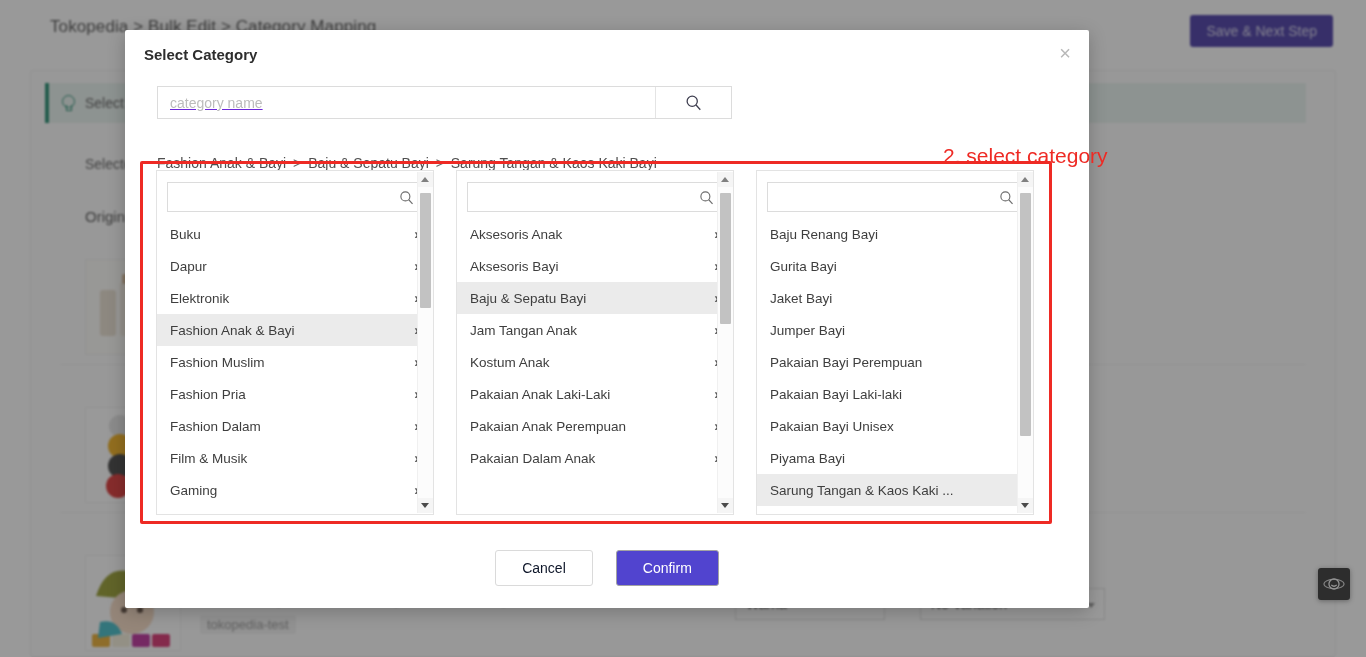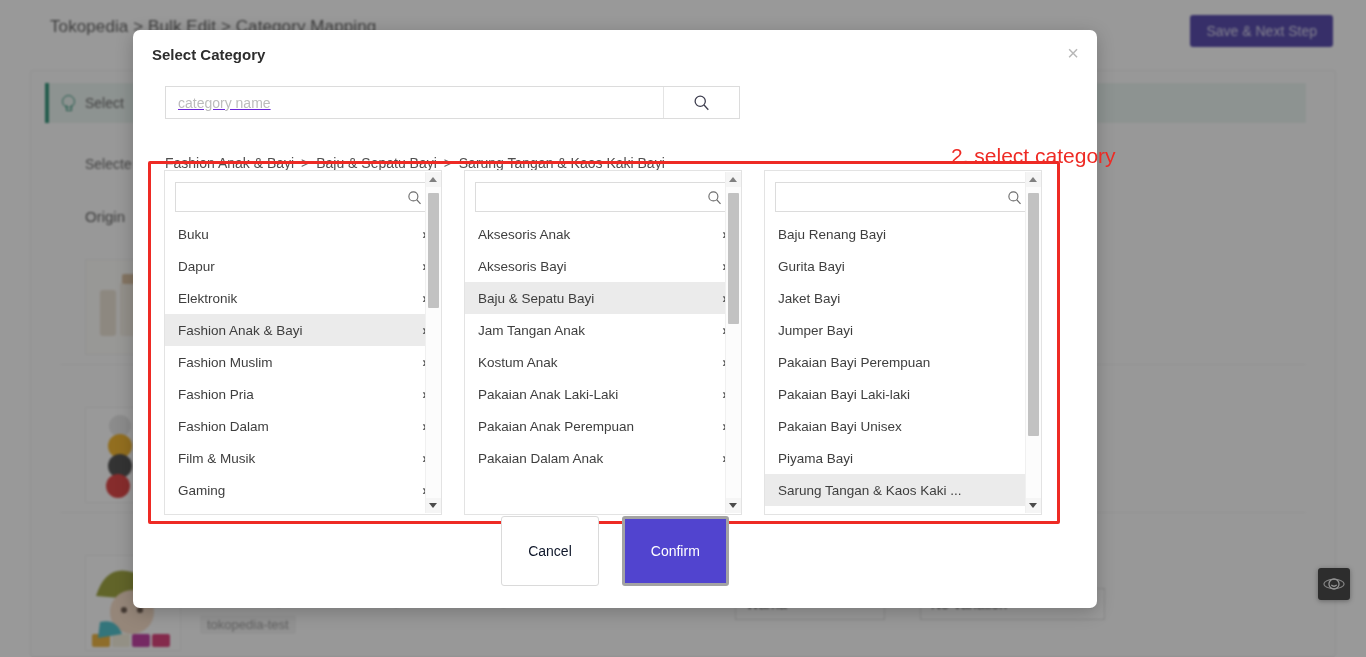--- a/index.html
+++ b/index.html
@@ -87,25 +87,25 @@
   .support-widget {
     position: absolute; right: 16px; bottom: 57px;
     width: 32px; height: 32px; background: #2d2d2d; border-radius: 3px;
     display:flex; align-items:center; justify-content:center;
     box-shadow: 0 1px 5px rgba(0,0,0,.35);
   }
   .support-widget svg { opacity: .75; }
 
   
   .modal {
-    position: absolute; left: 133px; top: 30px;
+    position: absolute; left: 125px; top: 30px;
     width: 964px; height: 578px;
     background: #ffffff;
     box-shadow: 0 4px 18px rgba(0,0,0,0.22);
-    border-radius: 7px;
+    border-radius: 2px;
   }
   .modal-title {
     position: absolute; left: 19px; top: 16px;
     font-size: 15px; font-weight: bold; color: #2d2d2d;
   }
   .modal-close {
     position: absolute; right: 14px; top: 13px;
     font-size: 20px; line-height: 20px; color: #b8b8b8;
     width: 20px; height: 20px; text-align:center; cursor: pointer;
   }
@@ -219,22 +219,22 @@
   }
   .btn {
     font-size: 14px; border-radius: 3px; cursor: pointer;
     font-family: "Liberation Sans", sans-serif;
   }
   .btn-cancel {
     background: #fff; border: 1px solid #dadada; color: #0f172a;
     padding: 8px 26px;
   }
   .btn-confirm {
-    background: #5144cf; border: 3px solid #a3a3a3; color: #fff;
-    padding: 24px 26px;
+    background: #5144cf; border: 1px solid #a3a3a3; color: #fff;
+    padding: 9px 26px;
   }
 </style>
 </head>
 <body>
 
 <div id="page-root">
 
   <div class="bg-layer">
 
     <div class="bg-breadcrumb">Tokopedia &gt; Bulk Edit &gt; Category Mapping</div>

